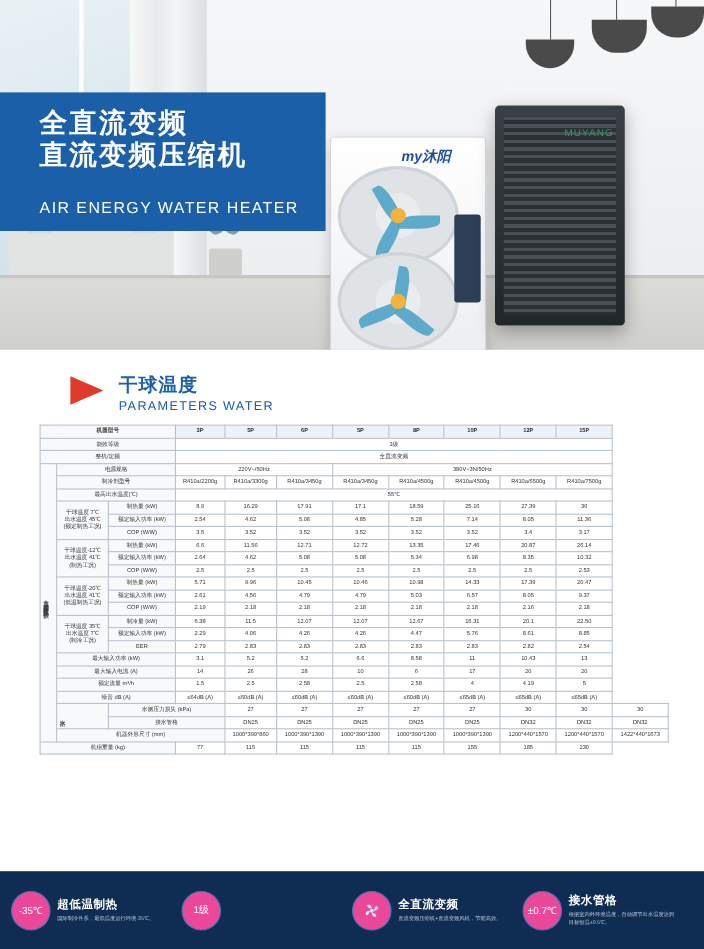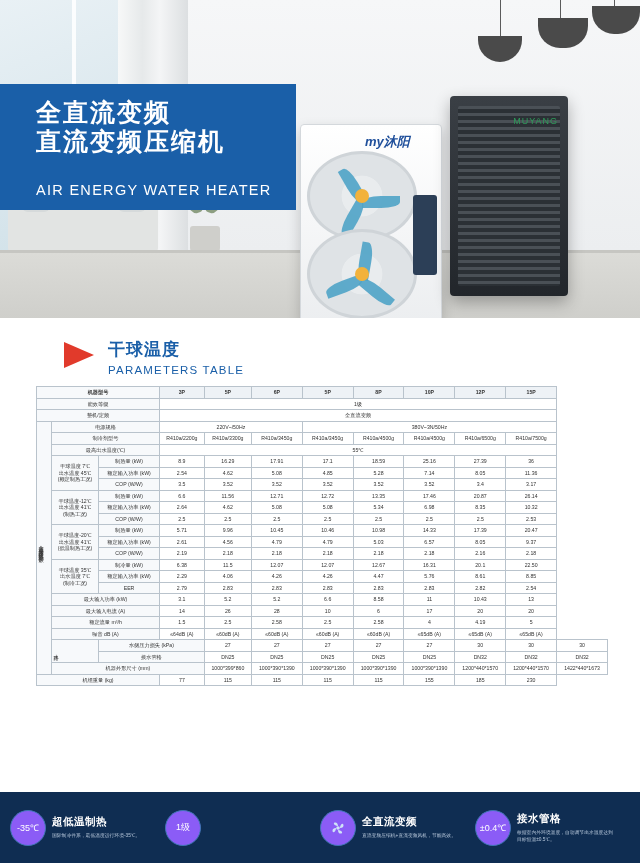--- a/index.html
+++ b/index.html
@@ -66,21 +66,21 @@
   td{border:.5px solid #b9c3cc;text-align:center;padding:2px 1px;line-height:1.25;}
   .hdr{background:#eef2f6;font-weight:bold;}
   .lbl{background:#f7f9fb;}
   .rot{writing-mode:vertical-rl;text-orientation:upright;letter-spacing:1px;}
   tr{height:11px;}
 
   
   .footer{position:absolute;left:0;top:792px;width:640px;height:71px;background:#0f2d52;color:#fff;}
   .fitems{display:flex;height:100%;align-items:center;padding:0 10px;box-sizing:border-box;}
   .fitem{display:flex;align-items:center;flex:1;}
-  .circle{width:34px;height:34px;border-radius:50%;background:#8b5cf6;display:flex;align-items:center;justify-content:center;font-size:9px;color:#fff;flex:0 0 34px;border:1px solid #3f76b5;}
+  .circle{width:34px;height:34px;border-radius:50%;background:#ec4899;display:flex;align-items:center;justify-content:center;font-size:9px;color:#fff;flex:0 0 34px;border:1px solid #3f76b5;}
   .ftxt{margin-left:6px;}
   .ftitle{font-size:10.5px;font-weight:bold;color:#fff;letter-spacing:.5px;}
   .fdesc{font-size:4.8px;color:#b9c9dc;line-height:1.5;margin-top:3px;max-width:96px;}
 </style>
 </head>
 <body>
 
 <div class="hero">
   <div class="hero-room">
     <div class="wall"></div>
@@ -142,21 +142,21 @@
     </h1>
     <div class="en">AIR ENERGY WATER HEATER</div>
   </div>
 </div>
 
 <div class="sec">
   <div class="sec-head">
     <div class="flag"></div>
     <div>
       <div class="sec-cn">干球温度</div>
-      <div class="sec-en">PARAMETERS TABLE</div>
+      <div class="sec-en">PARAMETERS WATER</div>
     </div>
   </div>
 </div>
 
 <div class="tbl-wrap">
 <table>
   <tbody>
         <tr>
     <td class="hdr lbl" colspan="3">机器型号</td>
     <td class="hdr">3P</td>
@@ -467,20 +467,20 @@
           <path d="M12 14.5c0 3.5 2 5.5 4.5 4.7 1.9-.6 1.5-3.8-4.5-4.7z" fill="#cfe3f7"></path>
           <path d="M9.5 12c-3.5 0-5.5 2-4.7 4.5.6 1.9 3.8 1.5 4.7-4.5z" fill="#cfe3f7"></path>
         </svg>
       </div>
       <div class="ftxt">
         <div class="ftitle">全直流变频</div>
         <div class="fdesc">直流变频压缩机+直流变频风机，节能高效。</div>
       </div>
     </div>
     <div class="fitem">
-      <div class="circle">±0.4℃</div>
+      <div class="circle">±0.7℃</div>
       <div class="ftxt">
         <div class="ftitle">接水管格</div>
         <div class="fdesc">根据室内外环境温度，自动调节出水温度达到目标恒温±0.5℃。</div>
       </div>
     </div>
   </div>
 </div>
 
 </body></html>

